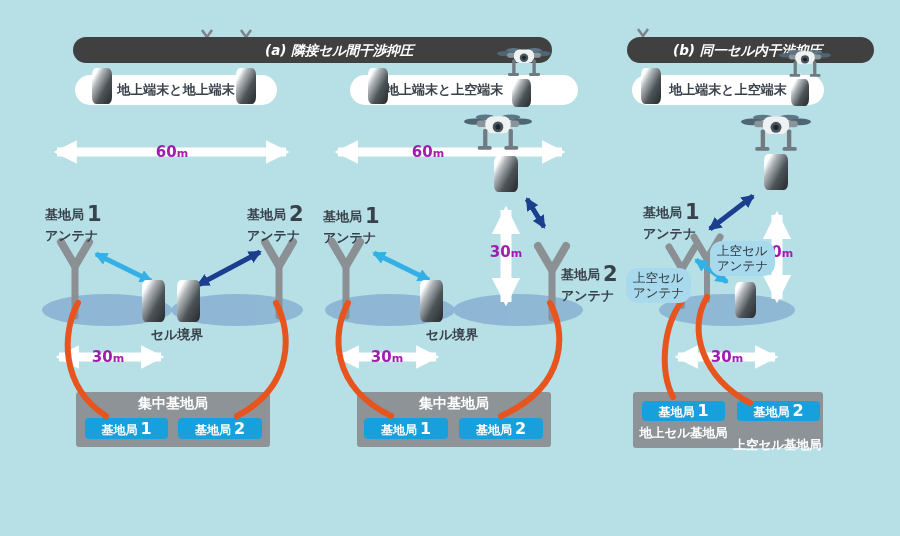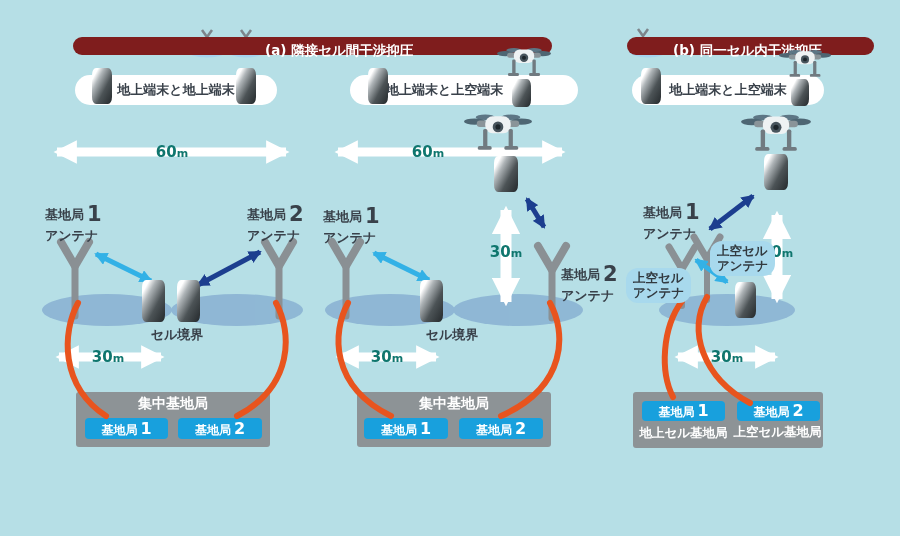--- a/index.html
+++ b/index.html
@@ -5,40 +5,40 @@
   html,body{margin:0;padding:0;}
   body{font-family:"DejaVu Sans","Liberation Sans",sans-serif;}
   #canvas{position:relative;width:900px;height:536px;background:#b6dfe6;overflow:hidden;}
   .abs{position:absolute;}
   svg.layer{position:absolute;left:0;top:0;pointer-events:none;}
   #base-layer{z-index:1;} #cable-layer{z-index:3;}
   .z2{z-index:2;}
 
   .lbl{font-size:13px;font-weight:600;color:#39414a;line-height:1.3;white-space:nowrap;z-index:4;}
   .lbl .num{font-size:21px;font-weight:800;margin-left:3px;vertical-align:-2px;}
-  .dist{font-size:15px;font-weight:700;color:#0f766e;text-align:center;white-space:nowrap;z-index:4;}
+  .dist{font-size:15px;font-weight:700;color:#a21caf;text-align:center;white-space:nowrap;z-index:4;}
   .dist .u{font-size:11px;font-weight:700;}
 
-  .pill-blue{background:#7f1d1d;border-radius:13px;height:18px;z-index:4;}
+  .pill-blue{background:#404040;border-radius:13px;height:26px;z-index:4;font-style:italic;}
   .banner-text{position:absolute;top:0;font-size:13.5px;font-weight:700;color:#fff;line-height:26px;white-space:nowrap;}
   .pill-white{background:#fff;border-radius:15px;height:30px;z-index:4;}
   .legend-text{position:absolute;top:0;font-size:13px;font-weight:600;color:#39414a;line-height:30px;white-space:nowrap;}
   .center{left:0;right:0;text-align:center;}
 
   .term{background:linear-gradient(118deg,#ffffff 0%,#ffffff 16%,#aeb4b7 32%,#4c5356 62%,#24292c 100%);
         border-radius:4px/7px;z-index:5;}
   .drone{z-index:6;}
 
   .gbox{background:#8d9396;border-radius:3px;z-index:2;}
   .gbox-title{position:absolute;left:0;right:0;top:3px;text-align:center;color:#fff;font-weight:800;font-size:14px;}
   .btn{position:absolute;background:#18a0dd;border-radius:4px;color:#fff;text-align:center;font-size:12px;font-weight:600;line-height:21px;white-space:nowrap;}
   .btn .bnum{font-size:16px;font-weight:800;margin-left:3px;}
   .sub{position:absolute;color:#fff;font-weight:700;font-size:12.5px;text-align:center;white-space:nowrap;}
 
-  .bubble{background:#a8d9ed;border-radius:12px;padding:2px 7px;font-size:12.5px;font-weight:700;color:#323a40;line-height:1.22;white-space:nowrap;z-index:4;}
+  .bubble{background:#a8d9ed;border-radius:12px;padding:2px 7px;font-size:12.5px;font-weight:400;color:#323a40;line-height:1.22;white-space:nowrap;z-index:4;}
   .caption{background:#6e757a;color:#fff;border-radius:19px;font-weight:700;font-size:15px;text-align:center;line-height:37px;z-index:4;white-space:nowrap;}
 </style>
 </head>
 <body>
 
 <div id="canvas">
 
   <svg id="base-layer" class="layer" width="900" height="536" viewBox="0 0 900 536">
     <defs>
       <marker id="mW" viewBox="0 0 10 10" refX="8.5" refY="5" markerWidth="2.6" markerHeight="2.6" orient="auto-start-reverse" markerUnits="strokeWidth">
@@ -135,21 +135,21 @@
   <div class="abs gbox z2" style="left:357px;top:392px;width:194px;height:55px;">
     <div class="gbox-title">集中基地局</div>
     <div class="btn" style="left:7px;top:26px;width:84px;height:21px;"><span>基地局</span><span class="bnum">1</span></div>
     <div class="btn" style="left:102px;top:26px;width:84px;height:21px;"><span>基地局</span><span class="bnum">2</span></div>
   </div>
 
   <div class="abs gbox z2" style="left:633px;top:392px;width:190px;height:56px;">
     <div class="btn" style="left:9px;top:9px;width:83px;height:20px;line-height:20px;"><span>基地局</span><span class="bnum">1</span></div>
     <div class="btn" style="left:104px;top:9px;width:83px;height:20px;line-height:20px;"><span>基地局</span><span class="bnum">2</span></div>
     <div class="sub" style="left:2px;top:33px;width:97px;">地上セル基地局</div>
-    <div class="sub" style="left:99px;top:32px;width:91px;">上空セル基地局</div>
+    <div class="sub" style="left:99px;top:45px;width:91px;">上空セル基地局</div>
   </div>
 
   <svg id="cable-layer" class="layer" width="900" height="536" viewBox="0 0 900 536">
     <g fill="none" stroke="#e8541e" stroke-width="6" stroke-linecap="round">
       <path d="M78,303 C62,332 60,386 106,416"></path>
       <path d="M276,303 C292,332 294,386 237,416"></path>
       <path d="M348,303 C332,332 330,386 391,416"></path>
       <path d="M550,303 C566,332 568,386 501,416"></path>
       <path d="M682,301 C662,328 660,372 673,397"></path>
       <path d="M707,297 C687,330 703,378 750,403"></path>

